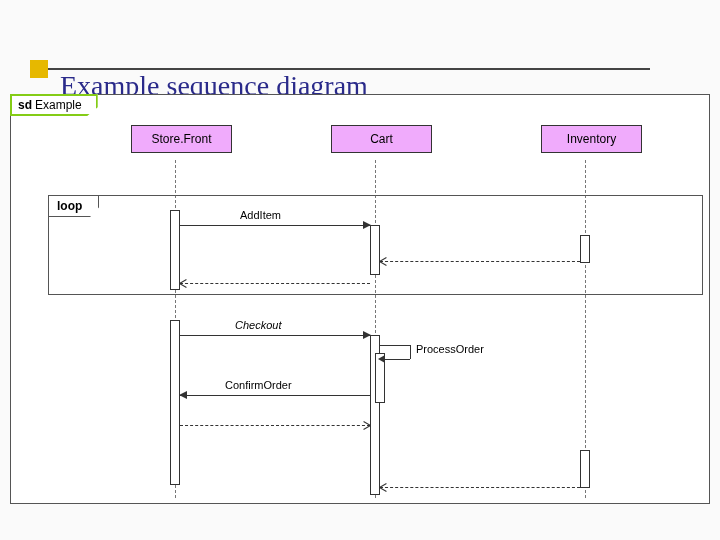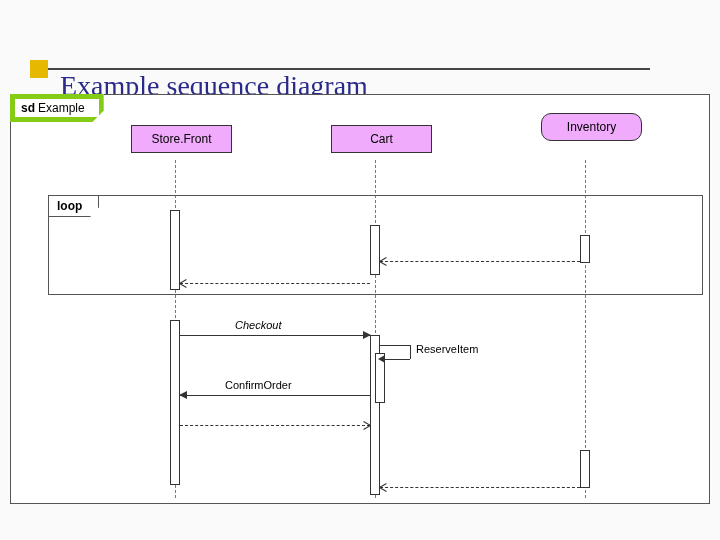--- a/index.html
+++ b/index.html
@@ -45,21 +45,21 @@
     width: 700px;
     height: 410px;
     border: 1px solid #555;
     background: #fff;
     z-index: 3;
   }
   .frame-label {
     position: absolute;
     top: -1px;
     left: -1px;
-    border: 5px solid #84cc16;
+    border: 2px solid #84cc16;
     background: #fff;
     padding: 2px 14px 2px 6px;
     font-size: 12px;
     font-weight: bold;
     clip-path: polygon(0 0, 100% 0, 100% 60%, 88% 100%, 0 100%);
   }
   .frame-label .sd { font-weight: bold; }
   .frame-label .name { font-weight: normal; margin-left: 3px; }
   .lifeline-head {
     position: absolute;
@@ -194,34 +194,39 @@
 <div class="slide-title">Example sequence diagram</div>
 
 <div class="diagram-frame">
 
   <div class="frame-label">
     <span class="sd">sd</span><span class="name">Example</span>
   </div>
 
   <div class="lifeline-head" style="left:120px; top:30px;">Store.Front</div>
   <div class="lifeline-head" style="left:320px; top:30px;">Cart</div>
-  <div class="lifeline-head" style="left:530px; top:18px;border-radius:10px;">Inventory</div>
+  <div class="lifeline-head" style="left:530px; top:30px;">Inventory</div>
 
   <div class="lifeline-dash" style="left:164px;"></div>
   <div class="lifeline-dash" style="left:364px;"></div>
   <div class="lifeline-dash" style="left:574px;"></div>
 
   <div class="loop-frame" style="left:25px; top:100px; width:655px; height:100px;margin-left:12px;">
     <div class="loop-label">loop</div>
   </div>
 
   <div class="activation" style="left:159px; top:115px; height:80px;"></div>
   <div class="activation" style="left:359px; top:130px; height:50px;"></div>
   <div class="activation" style="left:569px; top:140px; height:28px;"></div>
 
+  <div class="msg" style="left:169px; top:120px; width:190px;">
+    <div class="msg-label" style="left:60px;">AddItem</div>
+    <div class="msg-line"></div>
+    <div class="arrow-right"></div>
+  </div>
 
 
   <div class="msg" style="left:369px; top:156px; width:200px;">
     <div class="msg-line dashed"></div>
     <div class="arrow-left open"></div>
   </div>
 
   <div class="msg" style="left:169px; top:178px; width:190px;">
     <div class="msg-line dashed"></div>
     <div class="arrow-left open"></div>
@@ -236,21 +241,21 @@
     <div class="msg-label" style="left:55px;font-style:italic;">Checkout</div>
     <div class="msg-line"></div>
     <div class="arrow-right"></div>
   </div>
 
   <div class="self-msg" style="left:369px; top:250px;">
     <div class="h1" style="left:0; top:0; width:30px;"></div>
     <div class="v" style="left:30px; top:0; height:14px;"></div>
     <div class="h2" style="left:5px; top:14px; width:25px;"></div>
     <div style="position:absolute; left:-2px; top:10px; width:0;height:0;border-right:7px solid #333;border-top:4px solid transparent;border-bottom:4px solid transparent;"></div>
-    <div class="self-label" style="left:36px; top:-2px;">ReserveItem</div>
+    <div class="self-label" style="left:36px; top:-2px;">ProcessOrder</div>
   </div>
 
   <div class="msg" style="left:169px; top:290px; width:190px;">
     <div class="msg-label" style="left:45px;">ConfirmOrder</div>
     <div class="msg-line"></div>
     <div class="arrow-left"></div>
   </div>
 
   <div class="msg" style="left:169px; top:320px; width:190px;">
     <div class="msg-line dashed"></div>

